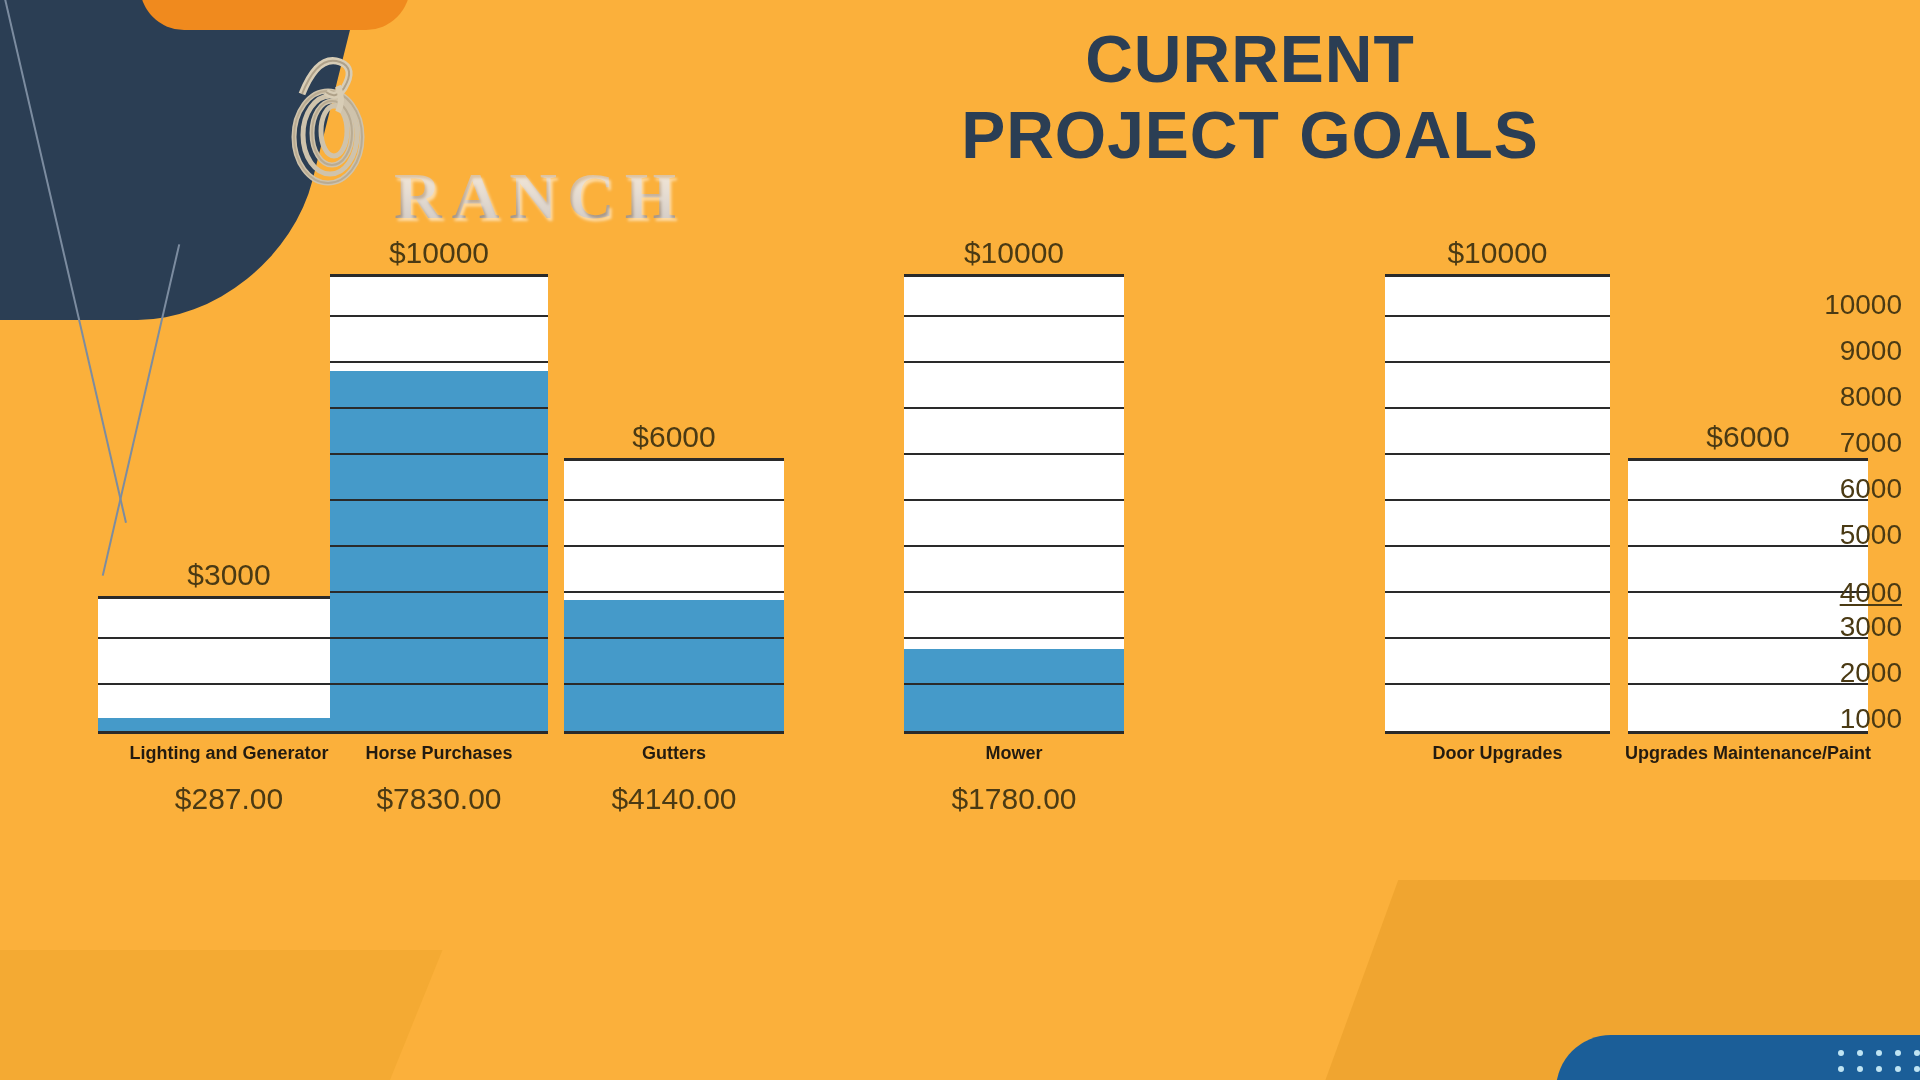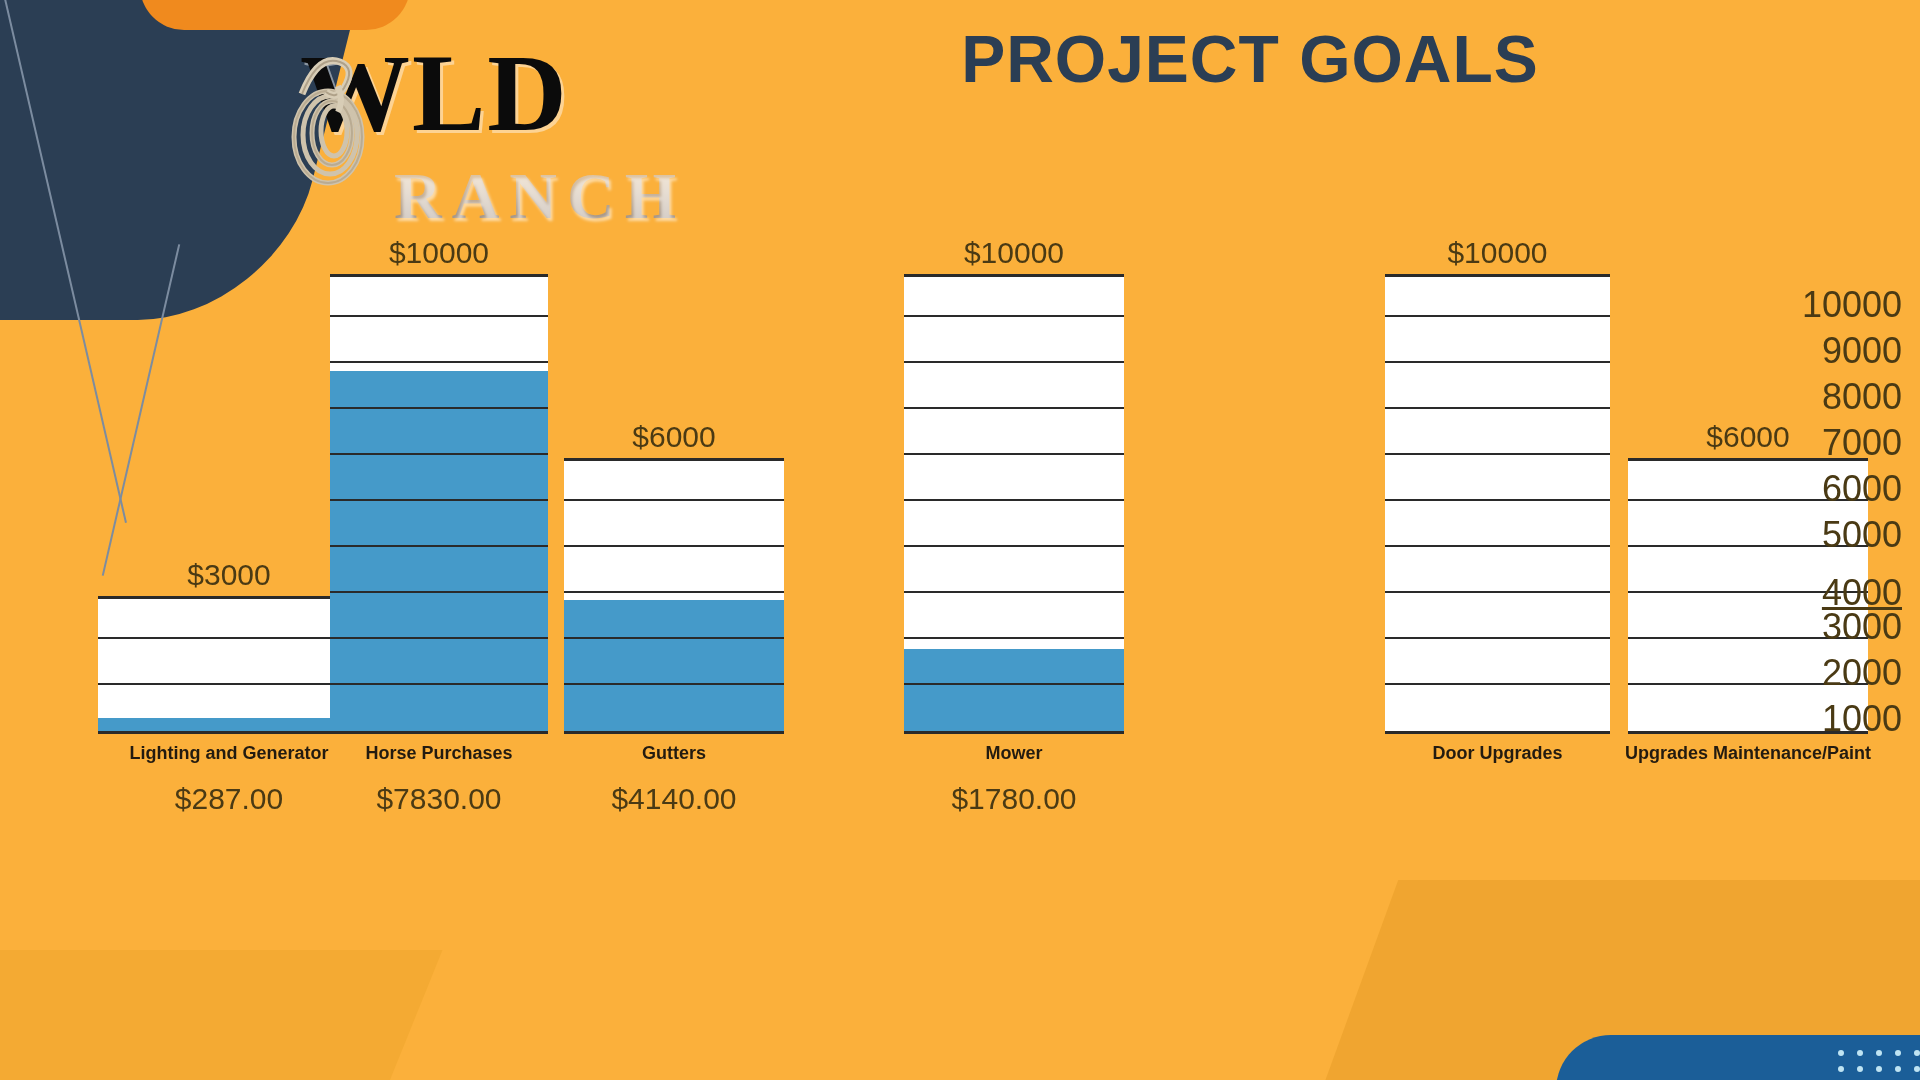--- a/index.html
+++ b/index.html
@@ -149,21 +149,21 @@
     white-space:nowrap;
   }
   .amount-label{
     margin-top:18px; font-size:30px; color:#4A3A14; white-space:nowrap;
   }
 
   
   #yaxis{ position:absolute; left:1800px; top:0; width:120px; height:620px; }
   #yaxis .tick{
     position:absolute; right:18px;
-    font-size:36px; color:#4A3A14;
+    font-size:28px; color:#4A3A14;
     transform:translateY(-50%);
     white-space:nowrap;
   }
 </style>
 </head>
 <body>
 
 <div id="deco-navy-blob"></div>
 <div id="deco-navy-line"></div>
 <div id="deco-navy-line2"></div>
@@ -193,25 +193,25 @@
       <ellipse cx="56" cy="89" rx="13" ry="25"></ellipse>
     </g>
     <g fill="none" stroke="#B9AB92" stroke-width="2">
       <ellipse cx="50" cy="95" rx="34" ry="46"></ellipse>
       <ellipse cx="54" cy="91" rx="20" ry="32"></ellipse>
     </g>
     <path d="M24 52 Q40 12 62 20 Q78 26 66 46 Q58 58 48 50" fill="none" stroke="#D8CDB6" stroke-width="7"></path>
     <path d="M24 52 Q40 12 62 20 Q78 26 66 46 Q58 58 48 50" fill="none" stroke="#AFA189" stroke-width="2"></path>
     <path d="M60 44 Q66 58 60 70" fill="none" stroke="#D8CDB6" stroke-width="6"></path>
   </svg>
-  <div id="logo-wld">WLD</div>
   <div id="logo-ranch">RANCH</div>
 </div>
 
 <div id="page-title">
+  <div>CURRENT</div>
   <div>PROJECT GOALS</div>
 </div>
 
 <div id="chart">
   <div id="plot">
       <div class="bar-col" style="left: 28px; width: 262px; bottom: 54px;">
         <div class="goal-label">$3000</div>
         <div class="bar-box" style="height: 138px;">
           <div class="bar-fill" style="height: 13.202px;"></div>
           <div class="grid-line" style="bottom: 46px;"></div>

